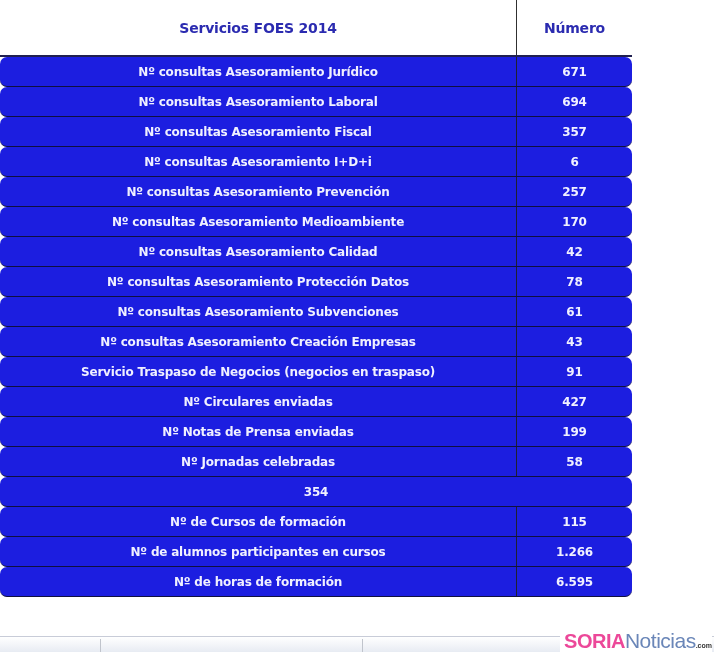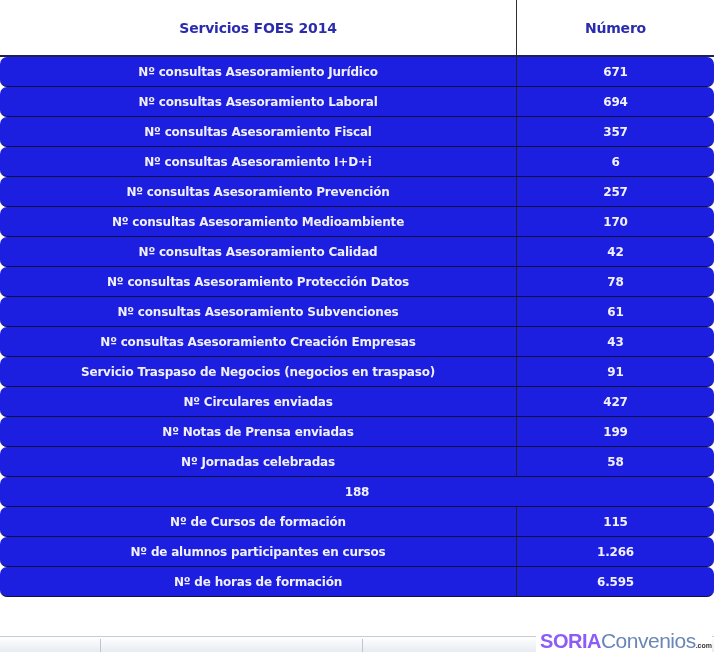--- a/index.html
+++ b/index.html
@@ -4,21 +4,21 @@
 <style>
   html, body { margin: 0; padding: 0; }
   body {
     width: 714px; height: 652px; overflow: hidden;
     background: #ffffff;
     font-family: "DejaVu Sans", sans-serif;
     position: relative;
   }
   .table {
     position: absolute; left: 0; top: 0;
-    width: 714px;
+    width: 632px;
     border-collapse: collapse;
   }
   .row {
     display: flex; height: 30px;
     border-bottom: 1.5px solid #101040;
     box-sizing: border-box;
   }
   .row.header {
     height: 57px;
     background: #ffffff;
@@ -43,21 +43,21 @@
     background: linear-gradient(#ffffff, #e6eaf2);
   }
   .footer-strip .tick1 { position: absolute; left: 100px; top: 2px; width: 1px; height: 14px; background: #c0c4cc; }
   .footer-strip .tick2 { position: absolute; left: 362px; top: 2px; width: 1px; height: 14px; background: #c0c4cc; }
   .watermark {
     position: absolute; right: 2px; top: 630px;
     font-family: "Liberation Sans", sans-serif;
     line-height: 22px; white-space: nowrap;
     background: #ffffff; padding-left: 4px;
   }
-  .wm-soria { font-weight: bold; font-size: 20px; color: #8b5cf6; letter-spacing: -0.5px; }
+  .wm-soria { font-weight: bold; font-size: 20px; color: #ec4899; letter-spacing: -0.5px; }
   .wm-noticias { font-size: 21px; color: #6a86b8; letter-spacing: -0.5px; }
   .wm-com { font-size: 7px; font-weight: bold; color: #333333; }
 </style>
 </head>
 <body>
 
 <div class="table">
   <div class="row header">
     <div class="cell label">Servicios FOES 2014</div>
     <div class="cell value">Número</div>
@@ -113,21 +113,21 @@
       </div>
       <div class="row data">
         <div class="cell label">Nº Notas de Prensa enviadas</div>
         <div class="cell value">199</div>
       </div>
       <div class="row data">
         <div class="cell label">Nº Jornadas celebradas</div>
         <div class="cell value">58</div>
       </div>
       <div class="row data">
-        <div class="cell value">188</div>
+        <div class="cell value">354</div>
       </div>
       <div class="row data">
         <div class="cell label">Nº de Cursos de formación</div>
         <div class="cell value">115</div>
       </div>
       <div class="row data">
         <div class="cell label">Nº de alumnos participantes en cursos</div>
         <div class="cell value">1.266</div>
       </div>
       <div class="row data">
@@ -136,14 +136,14 @@
       </div>
     </div>
 </div>
 
 <div class="footer-strip">
   <div class="tick1"></div>
   <div class="tick2"></div>
 </div>
 
 <div class="watermark">
-  <span class="wm-soria">SORIA</span><span class="wm-noticias">Convenios</span><span class="wm-com">.com</span>
+  <span class="wm-soria">SORIA</span><span class="wm-noticias">Noticias</span><span class="wm-com">.com</span>
 </div>
 
 </body></html>

